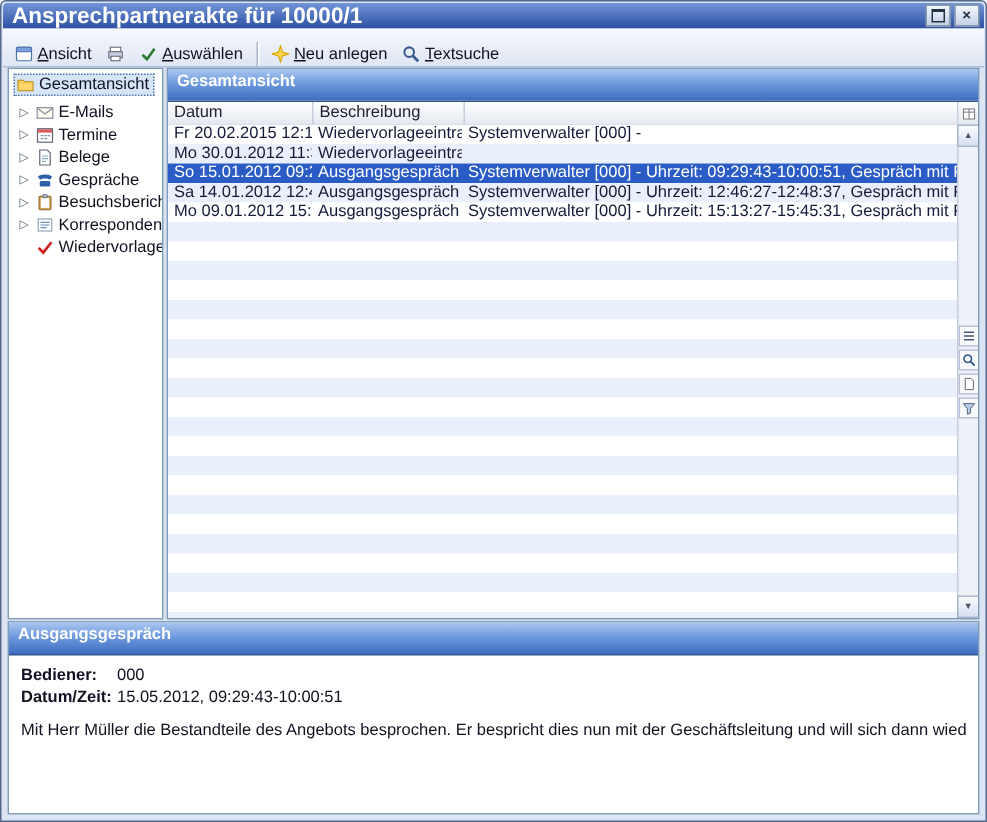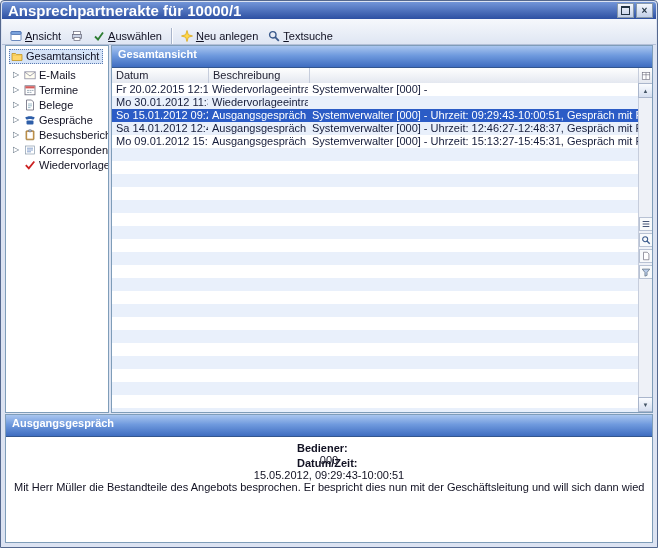--- a/index.html
+++ b/index.html
@@ -36,21 +36,21 @@
   .grid-row.alt{background:#e9f0fb;}
   .grid-row.selected{background:#2b5cc6;color:#fff;}
   .cell{padding:0 4px;overflow:hidden;white-space:nowrap;}
   .vscroll{position:absolute;top:15px;right:0;bottom:0;width:13px;background:#eef1f7;border-left:1px solid #c6cddc;display:flex;flex-direction:column;align-items:center;}
   .scroll-btn{width:13px;height:13px;flex:none;background:linear-gradient(#fafcff,#d6dff0);border:1px solid #aab6cc;color:#445566;font-size:6px;display:flex;align-items:center;justify-content:center;}
   .scroll-track{flex:1;display:flex;flex-direction:column;justify-content:center;align-items:center;gap:2px;width:100%;}
   .side-icon{width:12px;height:12px;background:#f8fafc;border:1px solid #b8c2d4;display:flex;align-items:center;justify-content:center;}
   .side-icon .icon12{width:10px;height:10px;}
   .detail{position:absolute;left:4px;right:4px;bottom:4px;height:127px;border:1px solid #7f9db9;background:#fff;display:flex;flex-direction:column;}
   .detail-body{flex:1;padding:5px 8px;color:#111122;overflow:hidden;}
-  .field-row{display:flex;height:15px;align-items:center;flex-direction:column;}
+  .field-row{display:flex;height:15px;align-items:center;}
   .field-label{width:64px;flex:none;font-weight:bold;}
   .detail-sep{height:9px;}
   .detail-line{line-height:13px;white-space:nowrap;overflow:hidden;}
   u{text-decoration:underline;}
 </style>
 </head>
 <body>
 
 <div class="window">
 

